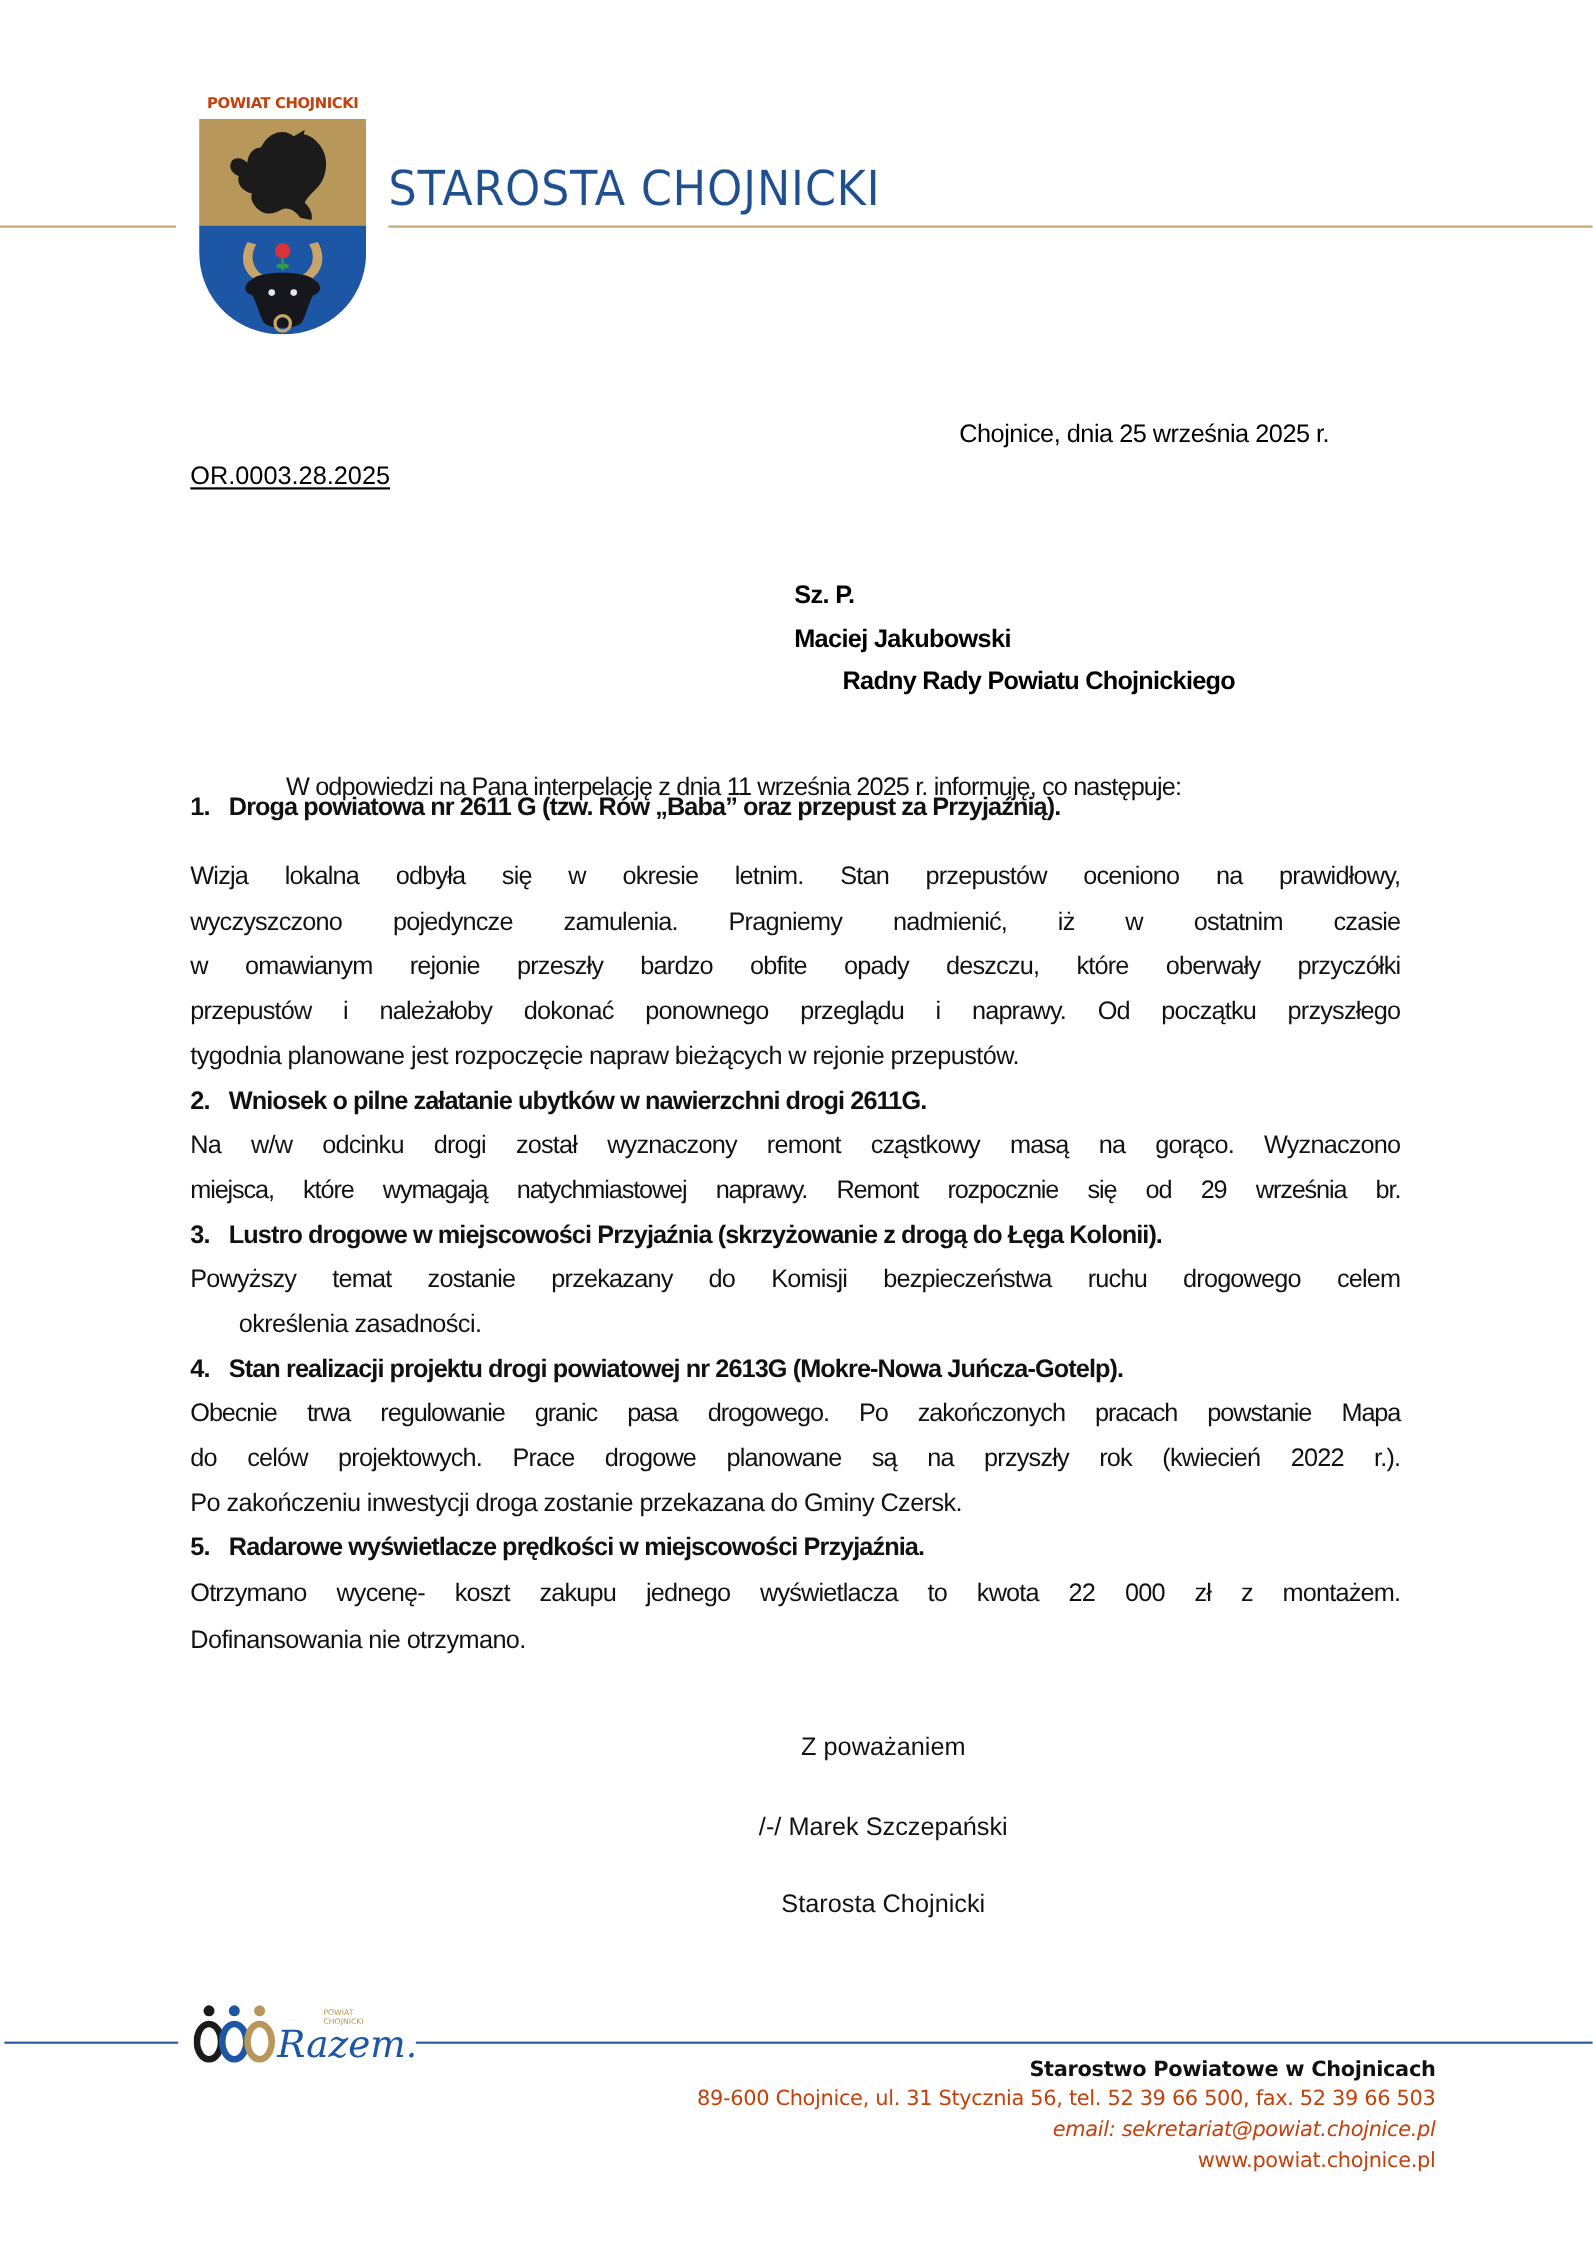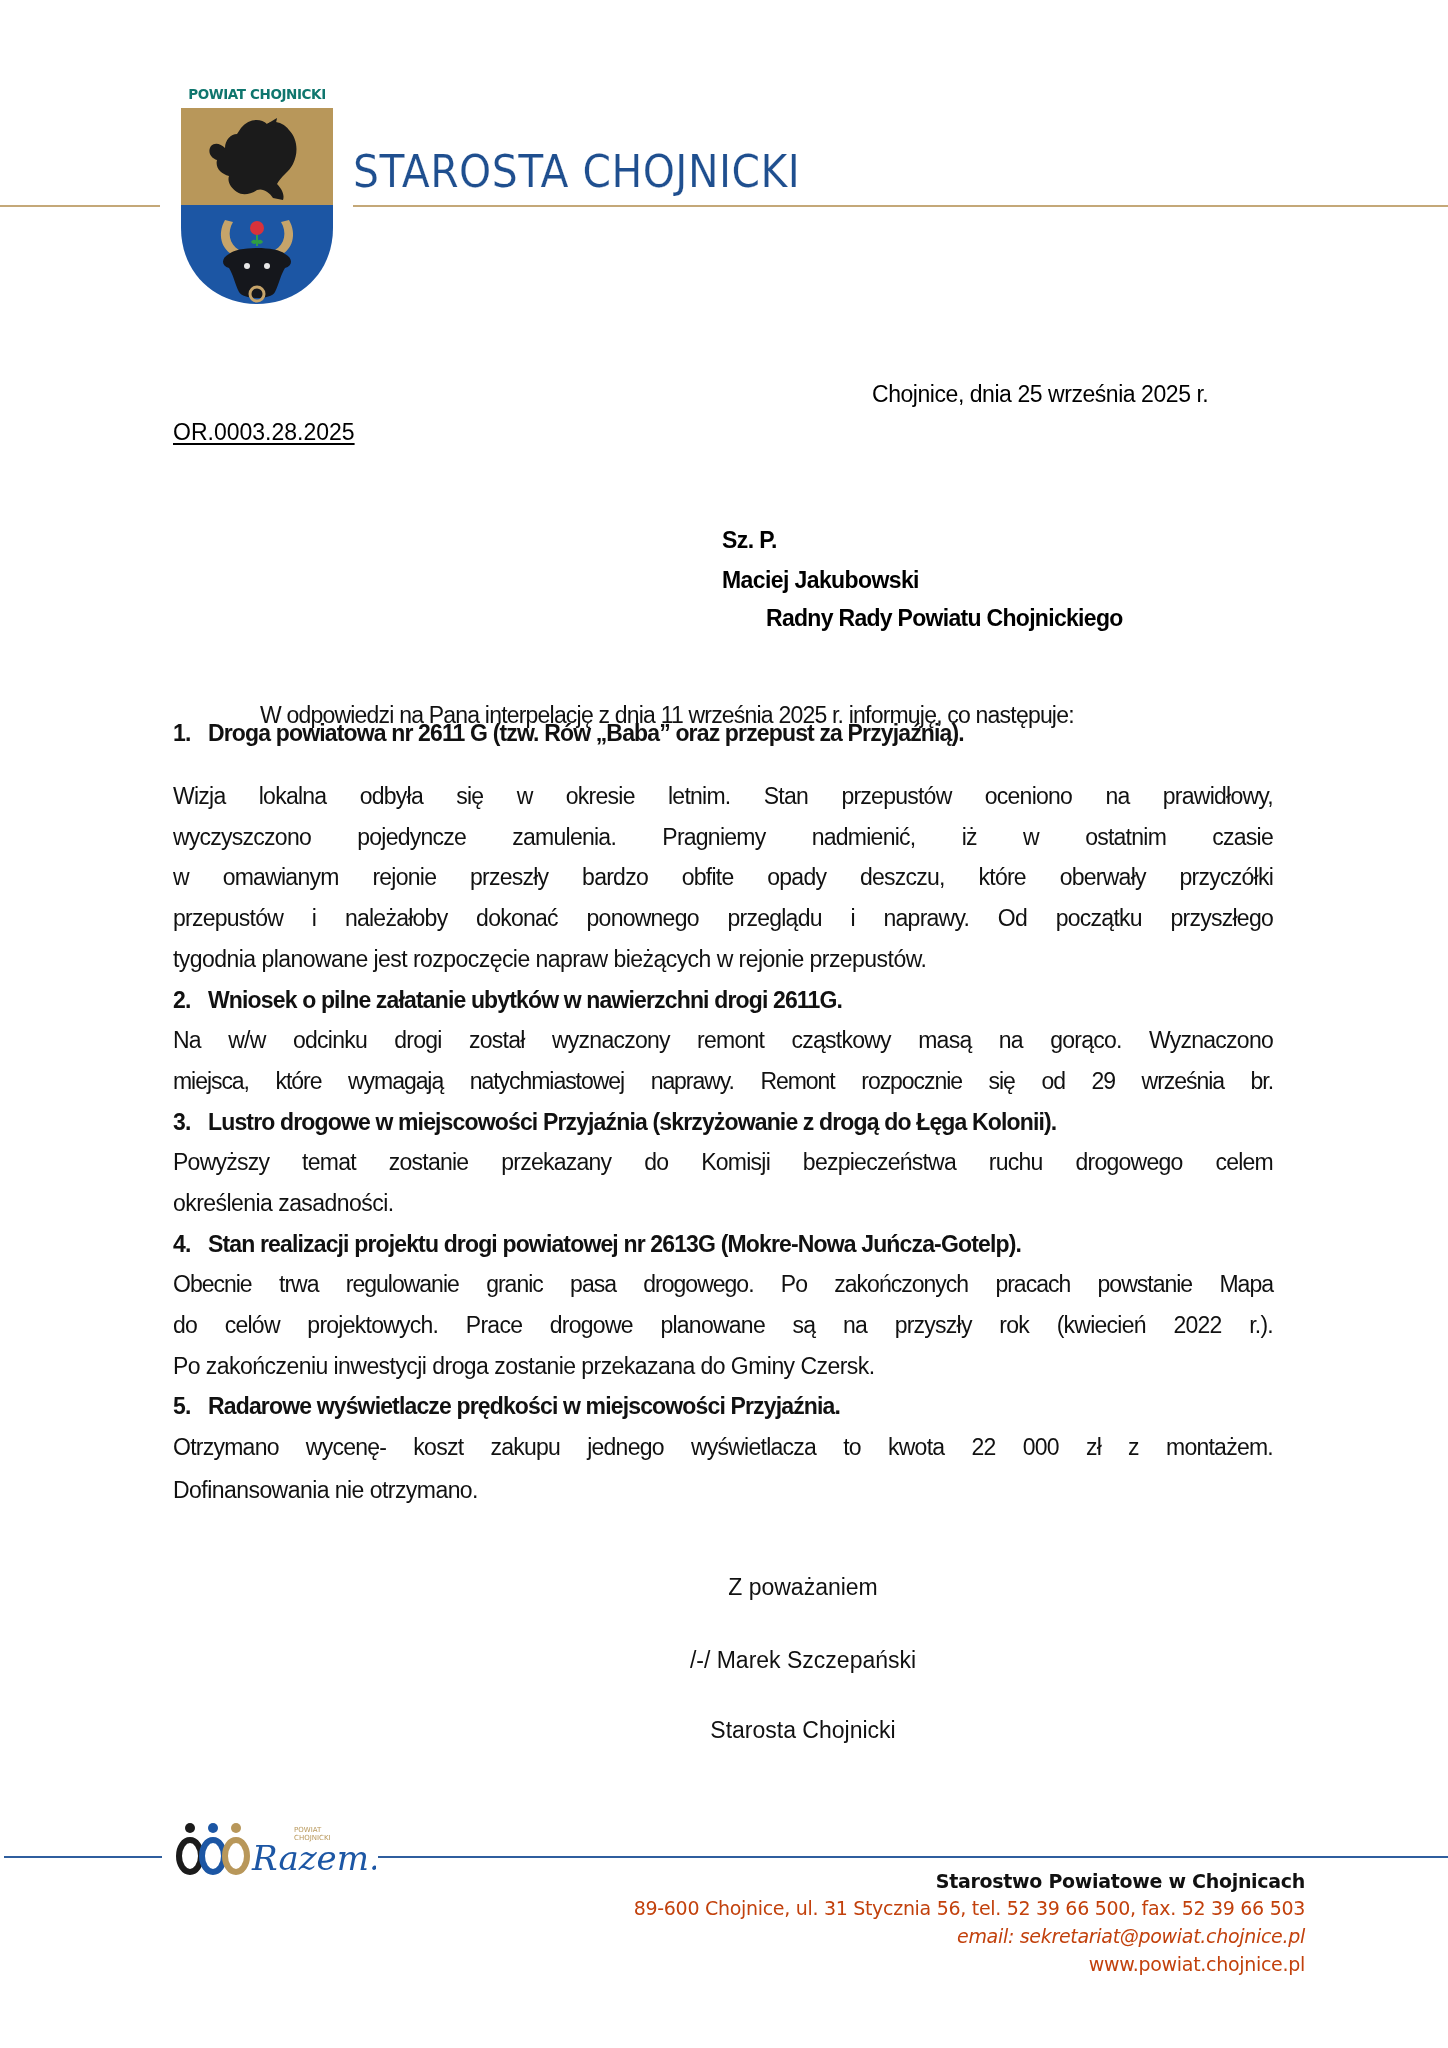--- a/index.html
+++ b/index.html
@@ -2,21 +2,21 @@
 <html><head>
 <meta charset="utf-8">
 <style>
   html, body { margin:0; padding:0; background:#ffffff; }
   body { width:1448px; height:2048px; position:relative; overflow:hidden;
          font-family:"Liberation Sans", sans-serif; color:#111111; }
   
   .hline { position:absolute; height:2px; background:#c4a878; }
   .crest-label { position:absolute; left:180px; top:86px; width:154px; text-align:center;
                  font-family:"DejaVu Sans", sans-serif; font-weight:bold; font-size:13.5px;
-                 letter-spacing:-0.4px; color:#0f766e; white-space:nowrap; }
+                 letter-spacing:-0.4px; color:#c2410c; white-space:nowrap; }
   .crest { position:absolute; left:181px; top:108px; width:152px; height:196px; }
   .brand { position:absolute; left:353px; top:146px; font-family:"DejaVu Sans", sans-serif;
            font-weight:normal; font-size:44px; letter-spacing:0.5px; color:#1f4f8f;
            white-space:nowrap; transform:scaleX(0.93); transform-origin:left; -webkit-text-stroke:0.2px #fff; }
   
   .txt { position:absolute; font-family:"Liberation Sans", sans-serif; font-size:23px;
          line-height:28px; white-space:nowrap; color:#000000; }
   .ref { text-decoration:underline; text-underline-offset:3px; }
   .bold { font-weight:bold; }
   .line { position:absolute; left:173px; width:1100px; font-family:"Liberation Sans", sans-serif;
@@ -97,21 +97,21 @@
   <div class="line heading" style="top:986px;">
     <span class="num">2.</span><span>Wniosek o pilne załatanie ubytków w nawierzchni drogi 2611G.</span>
   </div>
   <div class="line just" style="top:1026px;">Na w/w odcinku drogi został wyznaczony remont cząstkowy masą na gorąco. Wyznaczono</div>
   <div class="line just" style="top:1067px;letter-spacing:-1.05px;">miejsca, które wymagają natychmiastowej naprawy. Remont rozpocznie się od 29 września br.</div>
 
   <div class="line heading" style="top:1108px;">
     <span class="num">3.</span><span>Lustro drogowe w miejscowości Przyjaźnia (skrzyżowanie z drogą do Łęga Kolonii).</span>
   </div>
   <div class="line just" style="top:1148px;">Powyższy temat zostanie przekazany do Komisji bezpieczeństwa ruchu drogowego celem</div>
-  <div class="line" style="top:1189px;">określenia zasadności.</div>
+  <div class="line" style="top:1189px;margin-left:44px;">określenia zasadności.</div>
 
   <div class="line heading" style="top:1230px;">
     <span class="num">4.</span><span>Stan realizacji projektu drogi powiatowej nr 2613G (Mokre-Nowa Juńcza-Gotelp).</span>
   </div>
   <div class="line just" style="top:1270px;letter-spacing:-1.0px;">Obecnie trwa regulowanie granic pasa drogowego. Po zakończonych pracach powstanie Mapa</div>
   <div class="line just" style="top:1311px;">do celów projektowych. Prace drogowe planowane są na przyszły rok (kwiecień 2022 r.).</div>
   <div class="line" style="top:1352px;">Po zakończeniu inwestycji droga zostanie przekazana do Gminy Czersk.</div>
 
   <div class="line heading" style="top:1392px;">
     <span class="num">5.</span><span>Radarowe wyświetlacze prędkości w miejscowości Przyjaźnia.</span>

